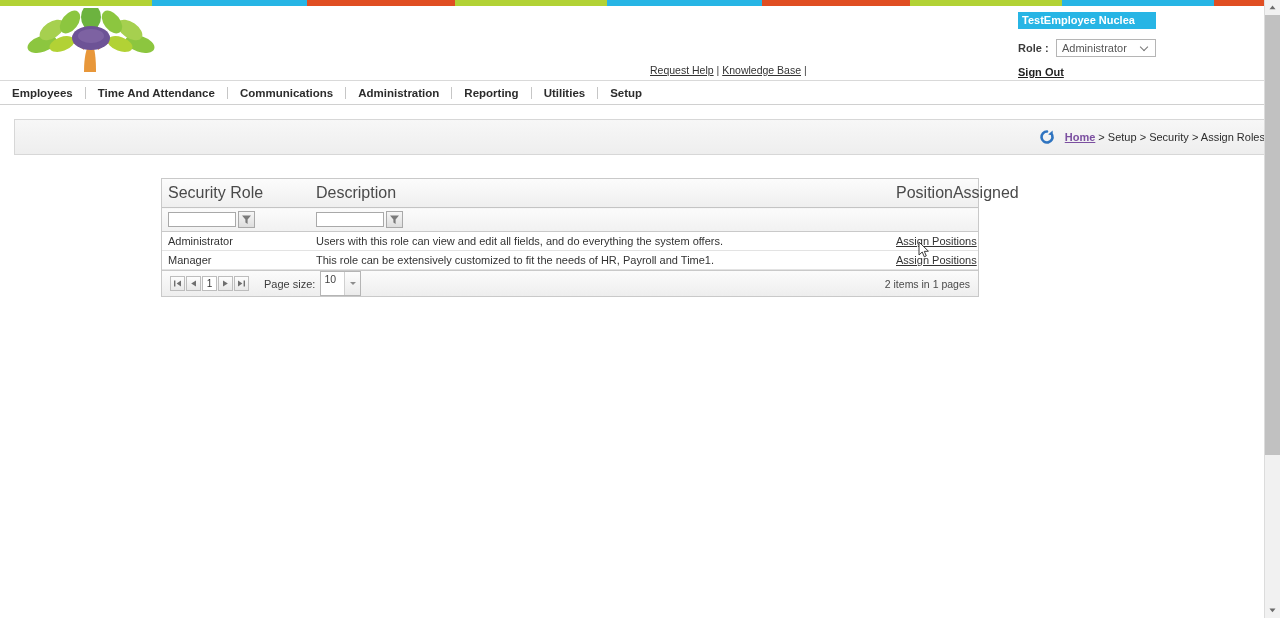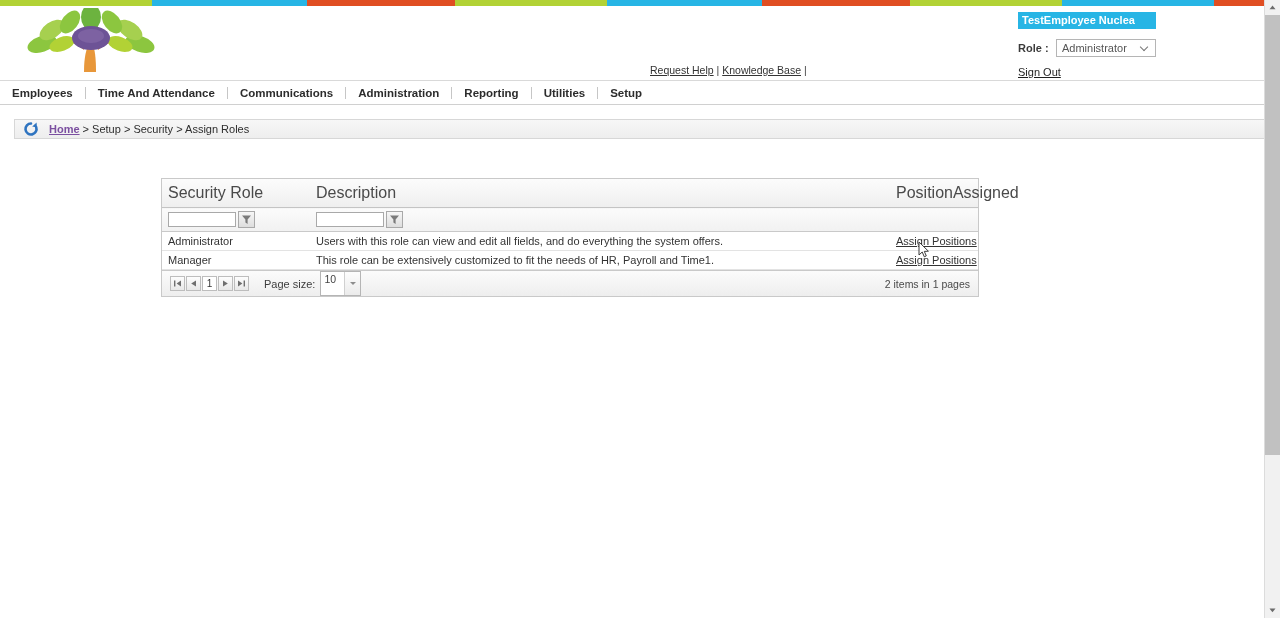--- a/index.html
+++ b/index.html
@@ -162,21 +162,21 @@
     border-right: 1.4px solid #767676;
     border-bottom: 1.4px solid #767676;
     transform: rotate(45deg);
   }
   #signout {
     margin-top: 9px;
     font-size: 11px;
   }
   #signout a {
     color: #1f1f1f;
-    font-weight: normal;
+    font-weight: bold;
     text-decoration: underline;
     text-align: center;
   }
 
   
   #mainnav {
     height: 24px;
     background: #ffffff;
     border-bottom: 1px solid #d0d0d0;
     display: flex;
@@ -195,27 +195,28 @@
   #mainnav .nav-item:first-child { padding-left: 0; }
   #mainnav .nav-sep {
     width: 1px;
     height: 12px;
     background: #c6c6c6;
   }
 
   
   #breadcrumb-wrap {
     margin: 14px 14px 0 14px;
-    height: 20px;
+    height: 36px;
     background: linear-gradient(to bottom,#f7f7f7 0%,#eeeeee 100%);
     border: 1px solid #d7d7d7;
     display: flex;
     align-items: center;
     padding-left: 8px;
     box-sizing: border-box;
+    justify-content: flex-end;
   }
   #refresh-icon { width: 16px; height: 16px; margin-right: 10px; }
   #breadcrumb-text {
     font-size: 11px;
     color: #2d2d2d;
     font-weight: bold;
   }
   #breadcrumb-text a {
     color: #7b4fa0;
     text-decoration: underline;

